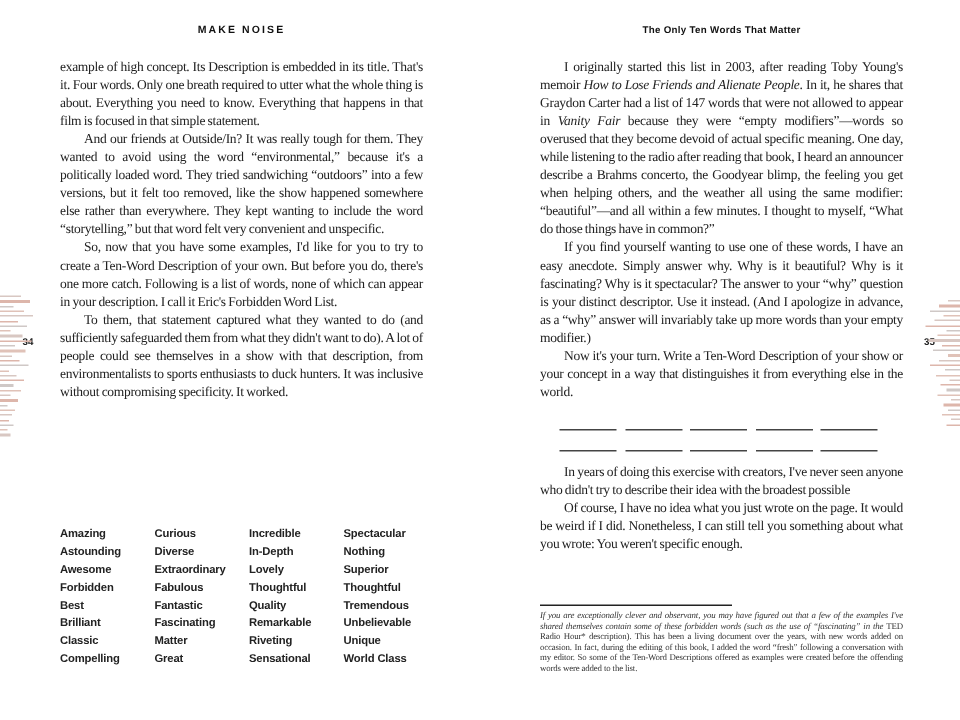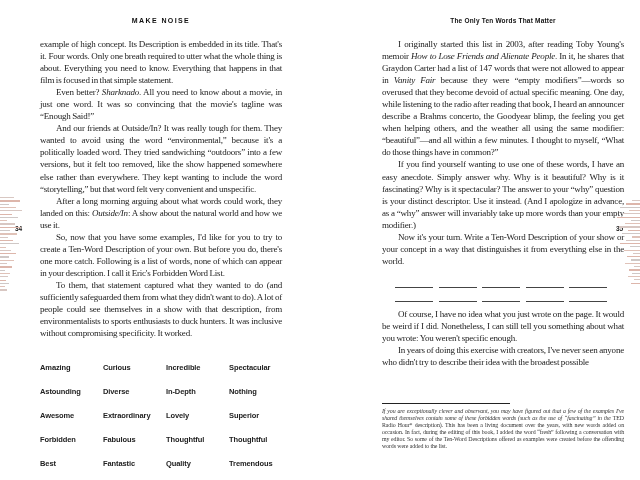--- a/index.html
+++ b/index.html
@@ -1,34 +1,34 @@
 <!DOCTYPE html>
 <html><head>
 <meta charset="utf-8">
 <style>
   html,body{margin:0;padding:0;}
   body{width:640px;height:480px;background:#ffffff;overflow:hidden;
        font-family:"Liberation Serif", serif;color:#1c1c1c;}
   .book{position:absolute;left:0;top:0;width:640px;height:480px;background:#fff;}
   .page{position:absolute;top:0;width:242px;height:480px;}
   .page.left{left:40px;}
-  .page.right{left:382px;}
+  .page.right{left:360px;}
   .running-head{position:absolute;top:17px;left:0;right:0;text-align:center;
        font-family:"Liberation Sans", sans-serif;font-weight:700;color:#111;}
   .running-head.lh{font-size:7px;letter-spacing:1.4px;}
   .running-head.rh{font-size:6.5px;letter-spacing:0.2px;}
   .body-text{position:absolute;top:38px;left:0;width:242px;}
   .para{font-size:9px;line-height:12.05px;letter-spacing:-0.2px;word-spacing:-0.4px;
        text-align:justify;text-indent:16px;margin:0;color:#222;}
   .para.noindent{text-indent:0;}
   .word-list{position:absolute;top:350px;left:0;width:250px;
        font-family:"Liberation Sans", sans-serif;font-weight:700;font-size:7.5px;
        letter-spacing:-0.1px;color:#222;}
   .wl-col{position:absolute;top:0;}
-  .wl-item{height:11.9px;line-height:11.9px;white-space:nowrap;margin-top:12px;}
+  .wl-item{height:11.9px;line-height:11.9px;white-space:nowrap;}
   .pagenum{position:absolute;font-family:"Liberation Sans", sans-serif;
        font-weight:700;font-size:6.5px;color:#222;}
   .pagenum.pn-left{left:15px;top:225px;}
   .pagenum.pn-right{left:616px;top:225px;}
   .stripes{position:absolute;width:30px;}
   .stripes.s-left{left:0;top:197px;}
   .stripes.s-right{right:0;top:200px;}
   .stripe{position:absolute;height:1.3px;}
   .s-left .stripe{left:0;}
   .s-right .stripe{right:0;}
@@ -44,23 +44,21 @@
 </style>
 </head>
 <body>
 
 <div class="book">
 
   <div class="page left">
     <div class="running-head lh">MAKE NOISE</div>
     <div class="body-text" id="left-body">
         <p class="para noindent">example of high concept. Its Description is embedded in its title. That's it. Four words. Only one breath required to utter what the whole thing is about. Everything you need to know. Everything that happens in that film is focused in that simple statement.</p>
-        <p class="para">Even better? <i>Sharknado</i>. All you need to know about a movie, in just one word. It was so convincing that the movie's tagline was “Enough Said!”</p>
         <p class="para">And our friends at Outside/In? It was really tough for them. They wanted to avoid using the word “environmental,” because it's a politically loaded word. They tried sandwiching “outdoors” into a few versions, but it felt too removed, like the show happened somewhere else rather than everywhere. They kept wanting to include the word “storytelling,” but that word felt very convenient and unspecific.</p>
-        <p class="para">After a long morning arguing about what words could work, they landed on this: <i>Outside/In</i>: A show about the natural world and how we use it.</p>
         <p class="para">So, now that you have some examples, I'd like for you to try to create a Ten-Word Description of your own. But before you do, there's one more catch. Following is a list of words, none of which can appear in your description. I call it Eric's Forbidden Word List.</p>
         <p class="para">To them, that statement captured what they wanted to do (and sufficiently safeguarded them from what they didn't want to do). A lot of people could see themselves in a show with that description, from environmentalists to sports enthusiasts to duck hunters. It was inclusive without compromising specificity. It worked.</p>
       </div>
     <div class="word-list" id="word-list">
         <div class="wl-col" style="left: 0px;">
           <div class="wl-item">Amazing</div>
           <div class="wl-item">Astounding</div>
           <div class="wl-item">Awesome</div>
           <div class="wl-item">Forbidden</div>
           <div class="wl-item">Best</div>
@@ -104,22 +102,22 @@
   <div class="page right">
     <div class="running-head rh">The Only Ten Words That Matter</div>
     <div class="body-text" id="right-body">
         <p class="para">I originally started this list in 2003, after reading Toby Young's memoir <i>How to Lose Friends and Alienate People</i>. In it, he shares that Graydon Carter had a list of 147 words that were not allowed to appear in <i>Vanity Fair</i> because they were “empty modifiers”—words so overused that they become devoid of actual specific meaning. One day, while listening to the radio after reading that book, I heard an announcer describe a Brahms concerto, the Goodyear blimp, the feeling you get when helping others, and the weather all using the same modifier: “beautiful”—and all within a few minutes. I thought to myself, “What do those things have in common?”</p>
         <p class="para">If you find yourself wanting to use one of these words, I have an easy anecdote. Simply answer why. Why is it beautiful? Why is it fascinating? Why is it spectacular? The answer to your “why” question is your distinct descriptor. Use it instead. (And I apologize in advance, as a “why” answer will invariably take up more words than your empty modifier.)</p>
         <p class="para">Now it's your turn. Write a Ten-Word Description of your show or your concept in a way that distinguishes it from everything else in the world.</p>
         <div class="blanks">
           <div class="blank-row"><span class="blank"></span><span class="blank"></span><span class="blank"></span><span class="blank"></span><span class="blank"></span></div>
           <div class="blank-row"><span class="blank"></span><span class="blank"></span><span class="blank"></span><span class="blank"></span><span class="blank"></span></div>
         </div>
+        <p class="para">In years of doing this exercise with creators, I've never seen anyone who didn't try to describe their idea with the broadest possible</p>
         <p class="para">Of course, I have no idea what you just wrote on the page. It would be weird if I did. Nonetheless, I can still tell you something about what you wrote: You weren't specific enough.</p>
-        <p class="para">In years of doing this exercise with creators, I've never seen anyone who didn't try to describe their idea with the broadest possible</p>
       </div>
     <div class="footnote-block">
       <div class="footnote-rule"></div>
       <p class="footnote" id="footnote"><i> If you are exceptionally clever and observant, you may have figured out that a few of the examples I've shared themselves contain some of these forbidden words (such as the use of “fascinating” in the </i>TED Radio Hour* description). This has been a living document over the years, with new words added on occasion. In fact, during the editing of this book, I added the word “fresh” following a conversation with my editor. So some of the Ten-Word Descriptions offered as examples were created before the offending words were added to the list.</p>
     </div>
   </div>
 
   <div class="pagenum pn-left">34</div>
   <div class="pagenum pn-right">35</div>
 

